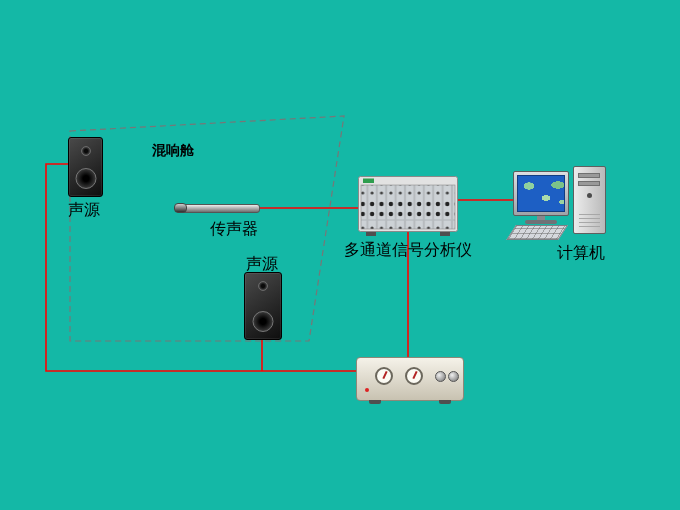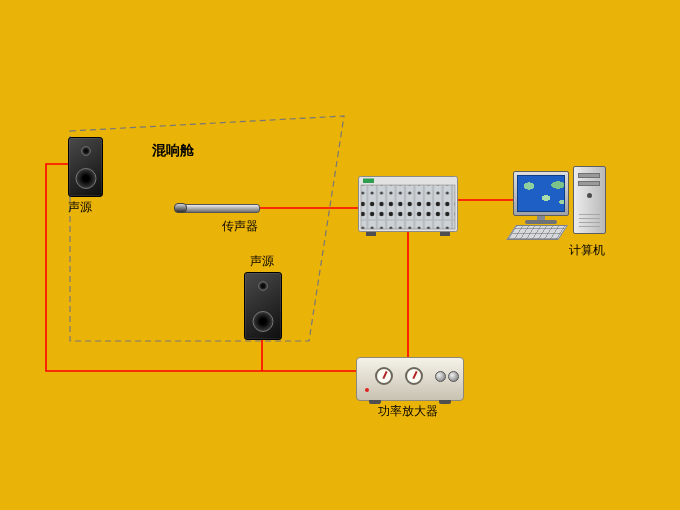--- a/index.html
+++ b/index.html
@@ -1,24 +1,24 @@
 <!DOCTYPE html>
 <html><head>
 <meta charset="utf-8">
 <style>
   html,body{margin:0;padding:0;background:#fff;}
   .canvas{
-    position:relative;width:680px;height:510px;background:#eab308;overflow:hidden;
+    position:relative;width:680px;height:510px;background:#14b8a6;overflow:hidden;
     font-family:"Liberation Sans","DejaVu Sans",sans-serif;
   }
   .wires{position:absolute;left:0;top:0;pointer-events:none;}
   .wire{stroke:#ff0000;stroke-width:1.6;fill:none;}
 
   
-  .lbl{position:absolute;color:#000;font-size:12px;line-height:1.2;}
+  .lbl{position:absolute;color:#000;font-size:16px;line-height:1.2;}
   .lbl-chamber{left:152px;top:142px;font-size:14px;font-weight:bold;}
   .lbl-source-top{left:68px;top:200px;width:40px;}
   .lbl-mic{left:176px;top:219px;width:82px;text-align:right;}
   .lbl-source-bottom{left:242px;top:254px;width:40px;text-align:center;}
   .lbl-analyzer{left:338px;top:240px;width:140px;text-align:center;}
   .lbl-computer{left:509px;top:243px;width:96px;text-align:right;}
   .lbl-amplifier{left:348px;top:404px;width:120px;text-align:center;}
 
   
   .speaker{position:absolute;background:linear-gradient(145deg,#4a4a4a,#0e0e0e);border:1px solid #000;border-radius:3px;box-shadow:inset 0 0 0 1px rgba(255,255,255,.08);}
@@ -135,16 +135,16 @@
     <div class="knob k2"></div>
     <div class="led"></div>
     <div class="foot l"></div>
     <div class="foot r"></div>
   </div>
 
   <div class="lbl lbl-chamber">混响舱</div>
   <div class="lbl lbl-source-top">声源</div>
   <div class="lbl lbl-mic">传声器</div>
   <div class="lbl lbl-source-bottom">声源</div>
+  <div class="lbl lbl-analyzer">多通道信号分析仪</div>
   <div class="lbl lbl-computer">计算机</div>
-  <div class="lbl lbl-amplifier">功率放大器</div>
 
 </div>
 
 </body></html>

